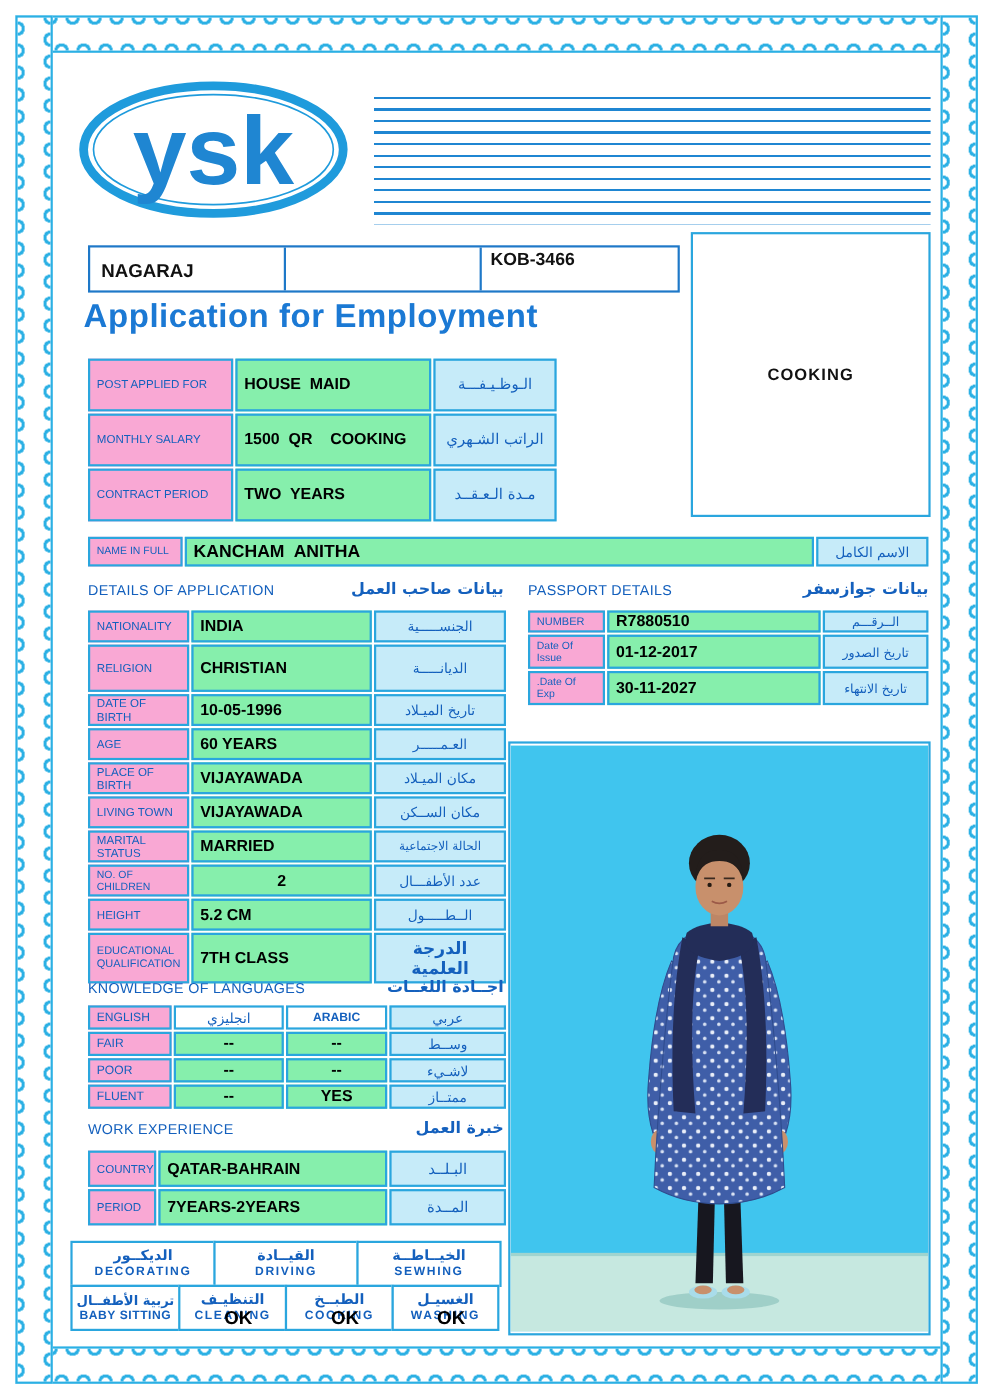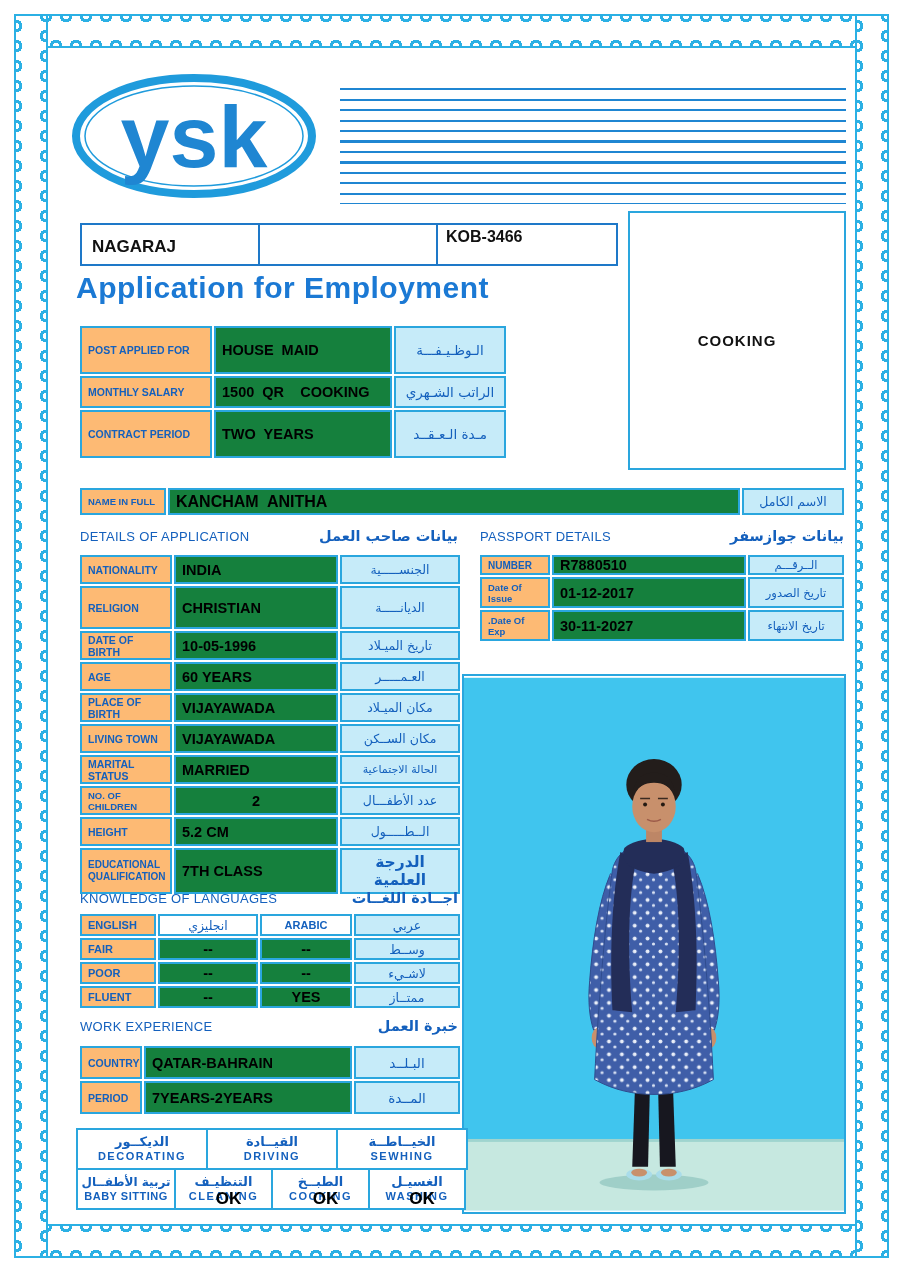--- a/index.html
+++ b/index.html
@@ -29,38 +29,38 @@
   .nb-mid{width:180px;border-left:2px solid #1e78c8;border-right:2px solid #1e78c8;box-sizing:border-box}
   .nb-code{flex:1;font-weight:bold;font-size:16px;color:#111;padding:3px 0 0 8px}
   .side-box{position:absolute;left:628px;top:211px;width:218px;height:259px;border:2px solid #2aa6de;
       box-sizing:border-box;display:flex;align-items:center;justify-content:center;
       font-weight:bold;font-size:15px;letter-spacing:1px;color:#111}
   .app-title{position:absolute;left:76px;top:271px;font-size:30px;font-weight:bold;color:#1b79d4;
       letter-spacing:.5px;white-space:nowrap}
   
   table.frm{position:absolute;border-collapse:separate;border-spacing:2px;table-layout:fixed;box-sizing:border-box}
   table.frm td{border:2px solid #2aa6de;vertical-align:middle;padding:0 6px;overflow:hidden;box-sizing:border-box}
-  .lab{background:#fdba74;color:#1460bd;font-weight:bold;font-size:10.5px}
+  .lab{background:#f9a8d4;color:#1460bd;font-weight:normal;font-size:10.5px}
   .labw{background:#fff;color:#1460bd;font-weight:bold;font-size:11px;text-align:center}
-  .val{background:#15803d;color:#000;font-weight:bold;font-size:14.5px;white-space:pre}
+  .val{background:#86efac;color:#000;font-weight:bold;font-size:14.5px;white-space:pre}
   .valc{text-align:center}
   .arb{background:#c6ebf9;color:#1460bd;font-size:12.5px;text-align:center;direction:rtl;
       font-family:"DejaVu Sans",sans-serif}
   .arbw{background:#fff}
   .arb-lg{font-size:13.5px}
   .arb-xl{font-size:15.5px;font-weight:bold}
   
   .sec-h{position:absolute;display:flex;justify-content:space-between;align-items:center;color:#1460bd}
   .sec-h .en{font-weight:normal;font-size:13px;letter-spacing:.3px}
   .sec-h .ar{font-weight:bold;font-size:14.5px;direction:rtl;font-family:"DejaVu Sans",sans-serif}
   
   .photo{position:absolute;left:462px;top:674px;width:384px;height:540px;border:2px solid #2aa6de;
       box-sizing:border-box;overflow:hidden}
   
-  .skills{position:absolute;left:76px;top:1128px;width:392px}
+  .skills{position:absolute;left:64px;top:1128px;width:392px}
   .sk-row{display:flex}
   .sk-cell{border:2px solid #2aa6de;box-sizing:border-box;position:relative;height:42px;
       display:flex;flex-direction:column;justify-content:center;align-items:center;background:#fff;
       margin-left:-2px}
   .sk-cell:first-child{margin-left:0}
   .sk-row2 .sk-cell{margin-top:-2px}
   .sk-ar{font-size:13px;font-weight:bold;color:#1460bd;direction:rtl;font-family:"DejaVu Sans",sans-serif;line-height:1.15}
   .sk-en{font-size:11px;font-weight:bold;color:#1460bd;letter-spacing:1.5px;line-height:1.15;white-space:nowrap}
   .ok-stamp{position:absolute;bottom:-1px;left:50%;transform:translateX(-30%);font-size:17px;
       font-weight:bold;color:#000}
@@ -99,21 +99,21 @@
         <col style="width:132px">
         <col style="width:178px">
         <col>
       </colgroup>
     <tbody>
         <tr style="height:48px">
       <td class="lab">POST APPLIED FOR</td>
       <td class="val">HOUSE  MAID</td>
       <td class="arb arb-lg">الـوظـيـفـــة</td>
     </tr>
-    <tr style="height:32px">
+    <tr style="height:48px">
       <td class="lab">MONTHLY SALARY</td>
       <td class="val">1500  QR    COOKING</td>
       <td class="arb arb-lg">الراتب الشـهري</td>
     </tr>
     <tr style="height:48px">
       <td class="lab">CONTRACT PERIOD</td>
       <td class="val">TWO  YEARS</td>
       <td class="arb arb-lg">مـدة الـعـقــد</td>
     </tr>
   </tbody>

